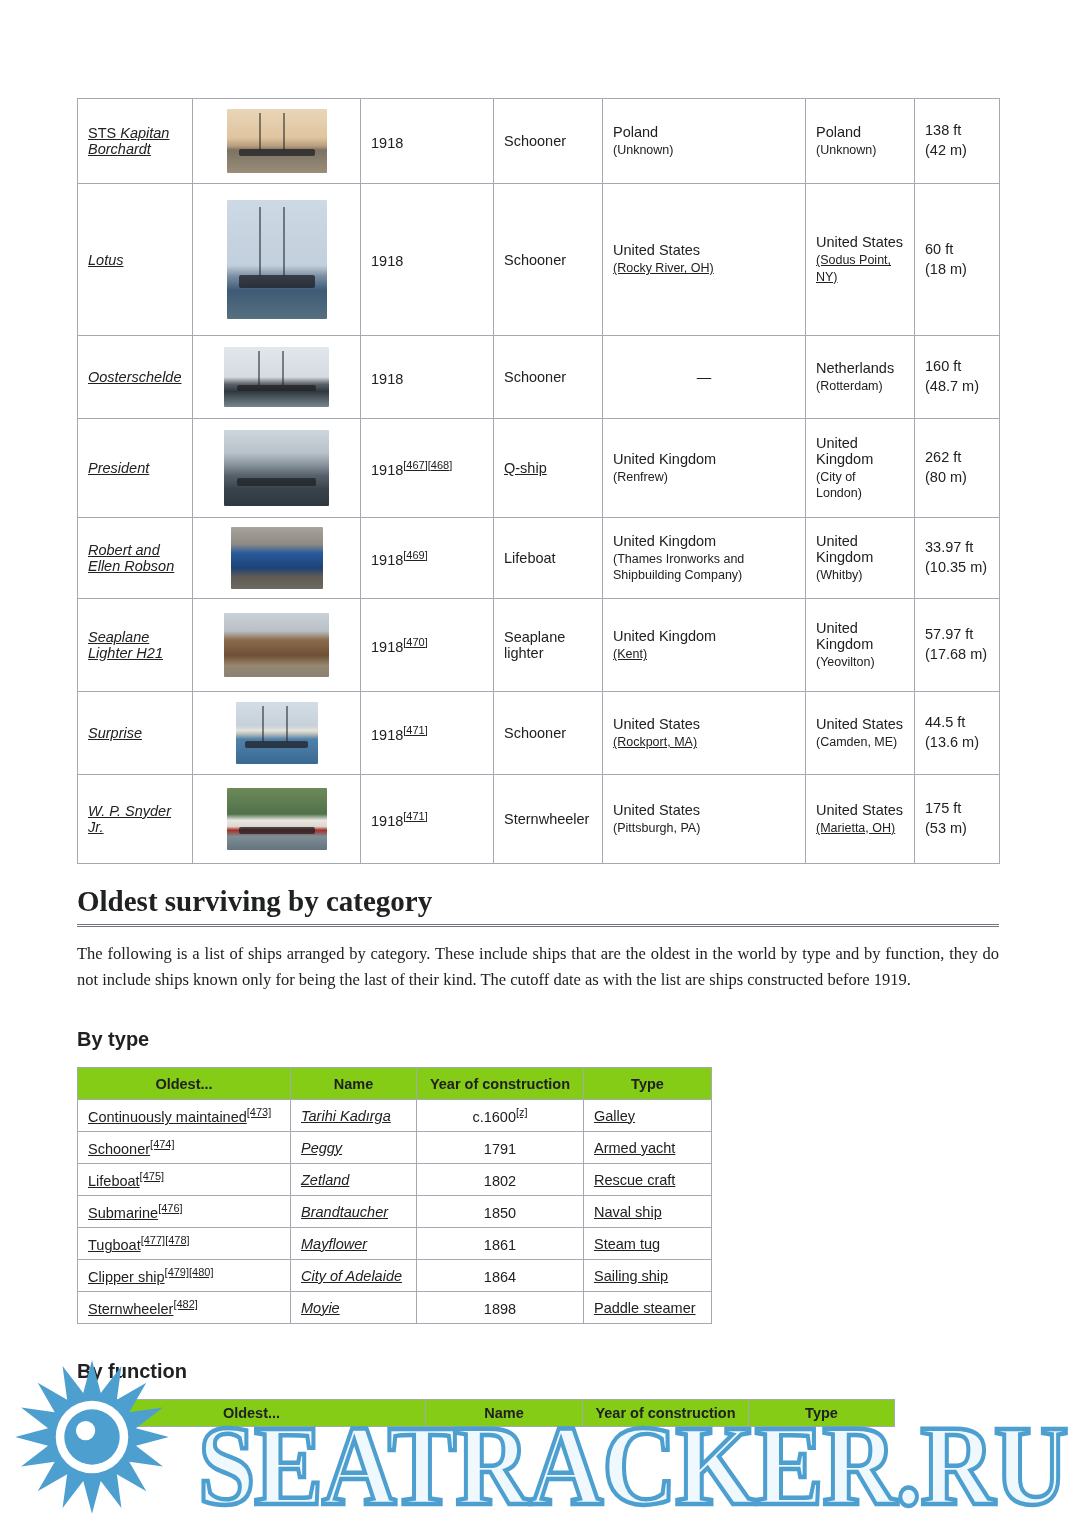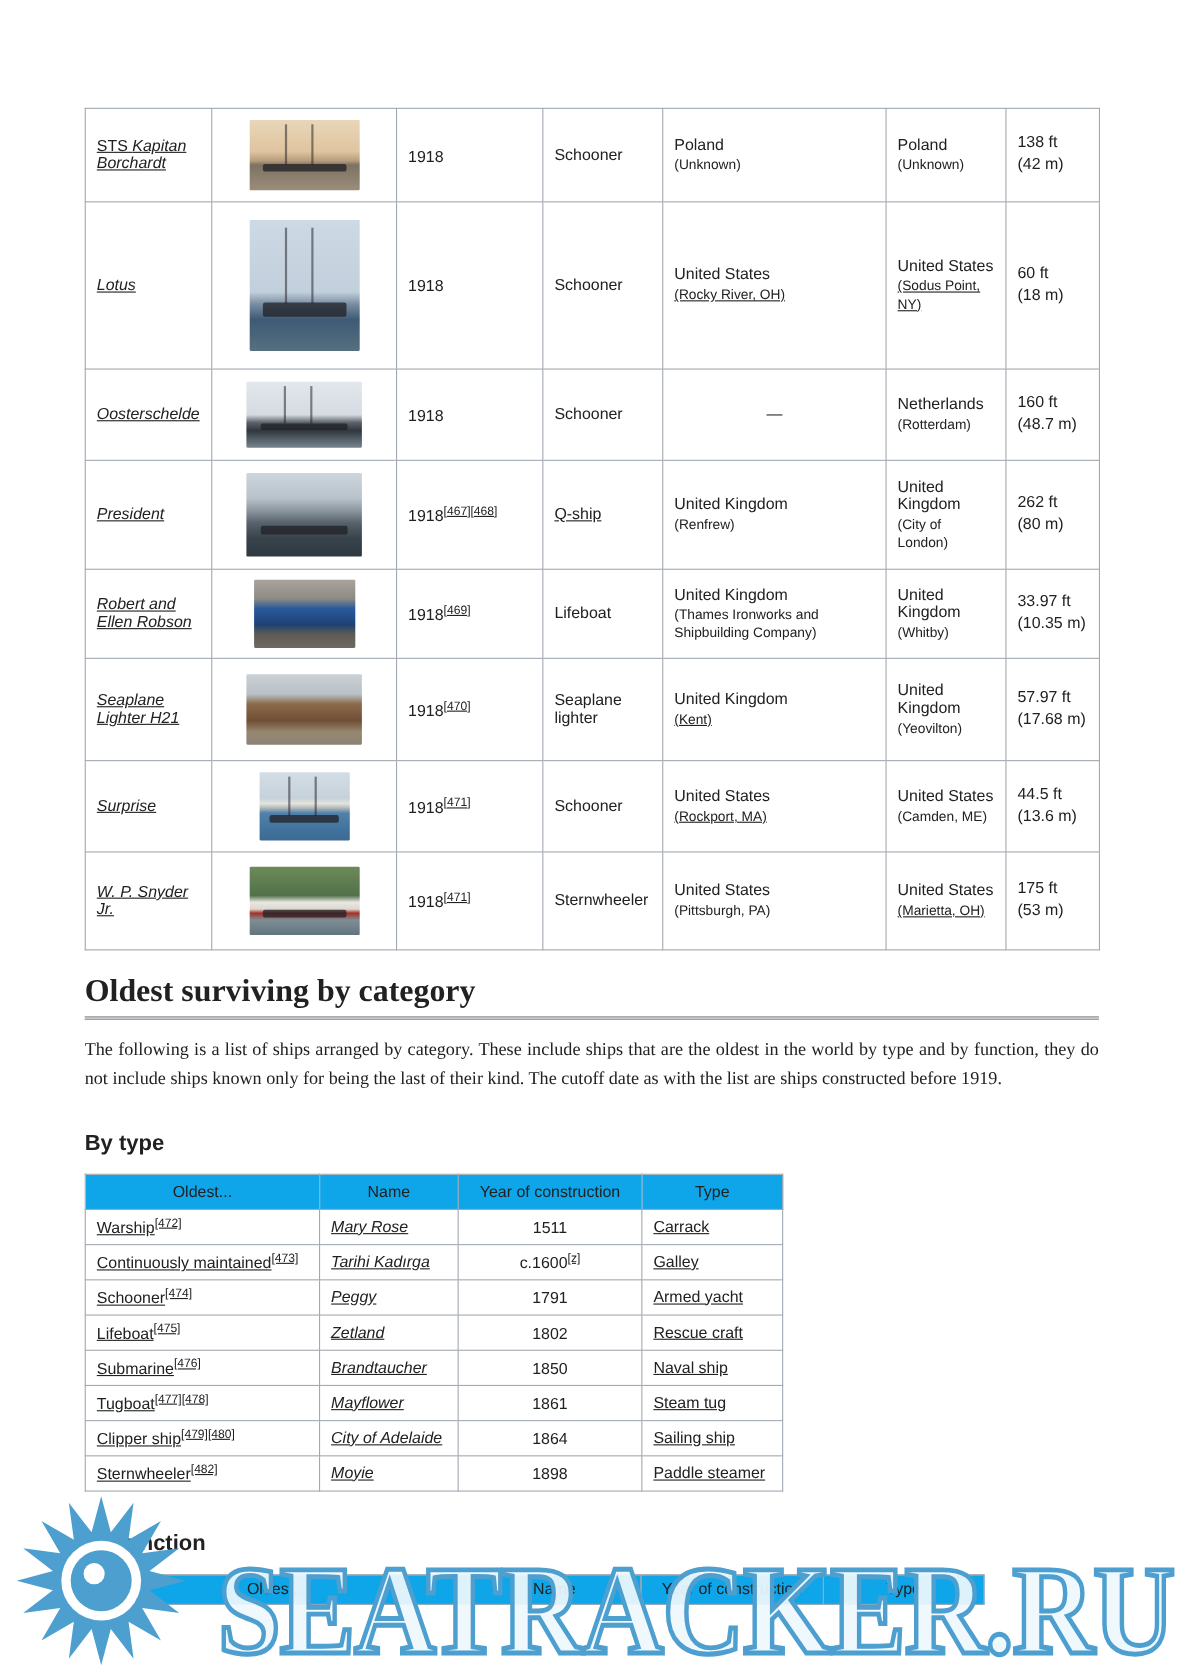--- a/index.html
+++ b/index.html
@@ -6,21 +6,21 @@
   body{
     width:1080px;height:1517px;position:relative;overflow:hidden;
     background:#ffffff;color:#202122;
     font-family:"Liberation Sans",sans-serif;
   }
   .page{width:922px;margin-left:77px;padding-top:98px;}
 
   
   table{border-collapse:collapse;font-size:14.5px;color:#202122;}
   td,th{border:1px solid #a2a9b1;padding:6px 10px;vertical-align:middle;}
-  th{background:#0ea5e9;font-weight:normal;text-align:center;}
+  th{background:#84cc16;font-weight:bold;text-align:center;}
 
   
   table.ships{width:922px;table-layout:fixed;}
   .col-name{width:115px}.col-img{width:168px}.col-year{width:133px}
   .col-type{width:109px}.col-origin{width:203px}.col-loc{width:109px}.col-len{width:85px}
   tr.r1>td{height:72px}tr.r2>td{height:139px}tr.r3>td{height:70px}tr.r4>td{height:86px}
   tr.r5>td{height:68px}tr.r6>td{height:80px}tr.r7>td{height:70px}tr.r8>td{height:76px}
   .ship-link{color:#202122;text-decoration:underline;cursor:pointer;}
   .ship-link i{font-style:italic;}
   .ship-link .pfx{font-style:normal;}
@@ -272,26 +272,20 @@
     <thead>
       <tr>
         <th class="bt-oldest">Oldest...</th>
         <th class="bt-name">Name</th>
         <th class="bt-year">Year of construction</th>
         <th class="bt-type">Type</th>
       </tr>
     </thead>
     <tbody>
       <tr>
-        <td class="bt-oldest"><span class="u">Warship</span><sup class="ref">[472]</sup></td>
-        <td class="bt-name"><span class="it-link">Mary Rose</span></td>
-        <td class="bt-year"><span>1511</span><sup class="ref"></sup></td>
-        <td class="bt-type"><span class="u">Carrack</span></td>
-      </tr>
-      <tr>
         <td class="bt-oldest"><span class="u">Continuously maintained</span><sup class="ref">[473]</sup></td>
         <td class="bt-name"><span class="it-link">Tarihi Kadırga</span></td>
         <td class="bt-year"><span>c.1600</span><sup class="ref">[z]</sup></td>
         <td class="bt-type"><span class="u">Galley</span></td>
       </tr>
       <tr>
         <td class="bt-oldest"><span class="u">Schooner</span><sup class="ref">[474]</sup></td>
         <td class="bt-name"><span class="it-link">Peggy</span></td>
         <td class="bt-year"><span>1791</span><sup class="ref"></sup></td>
         <td class="bt-type"><span class="u">Armed yacht</span></td>

